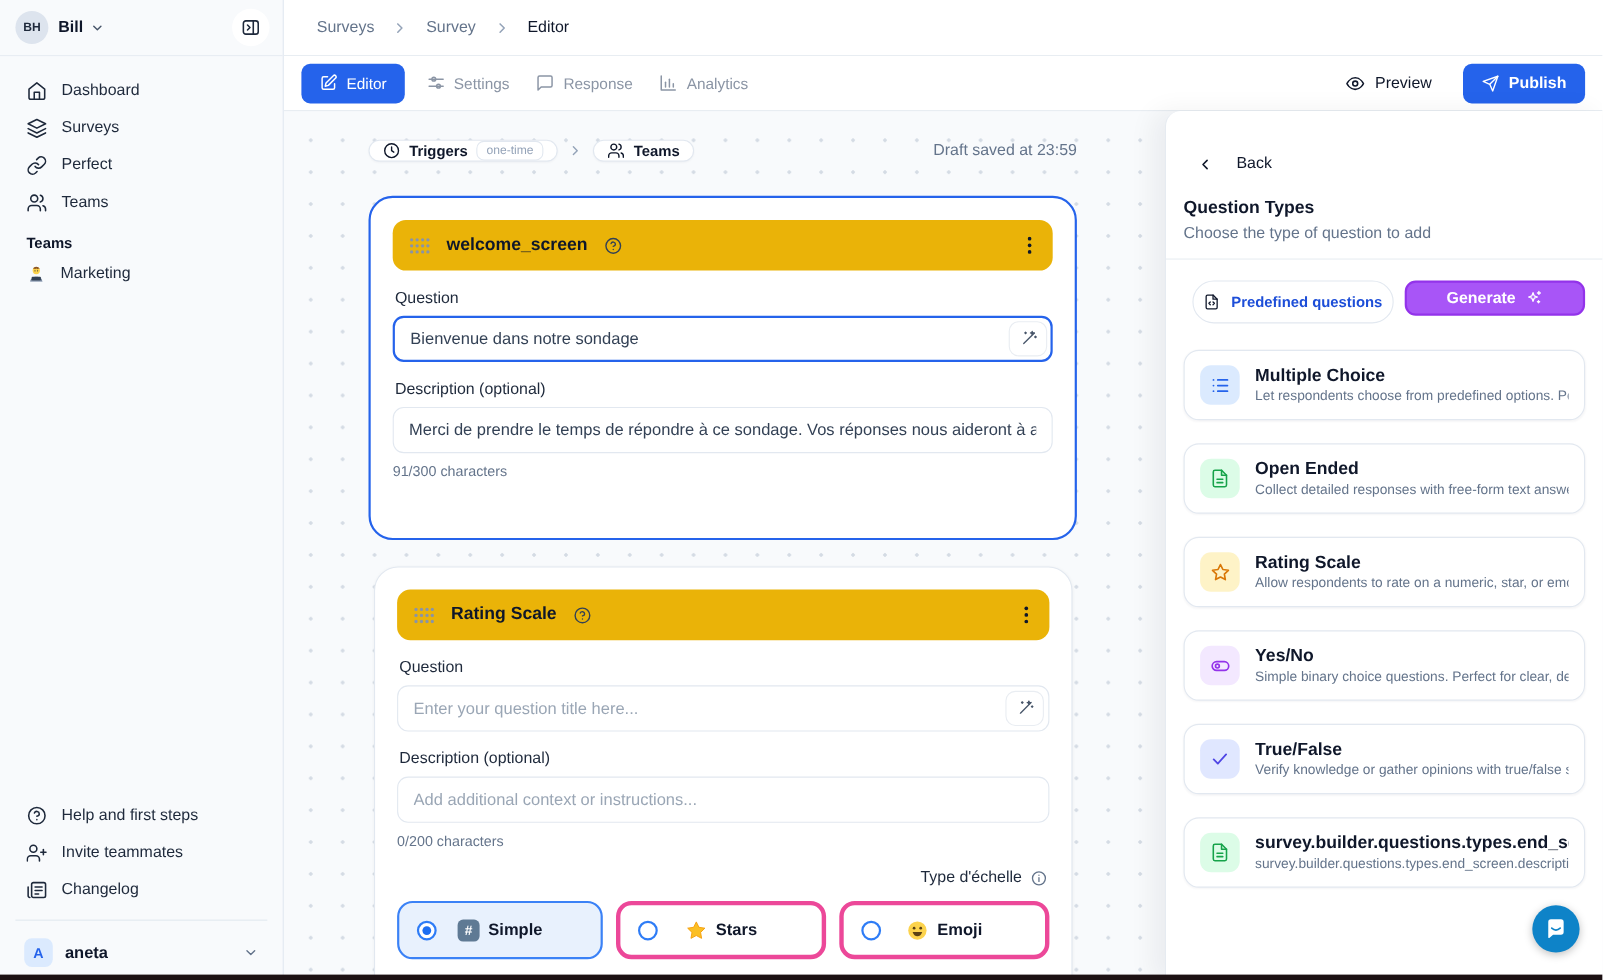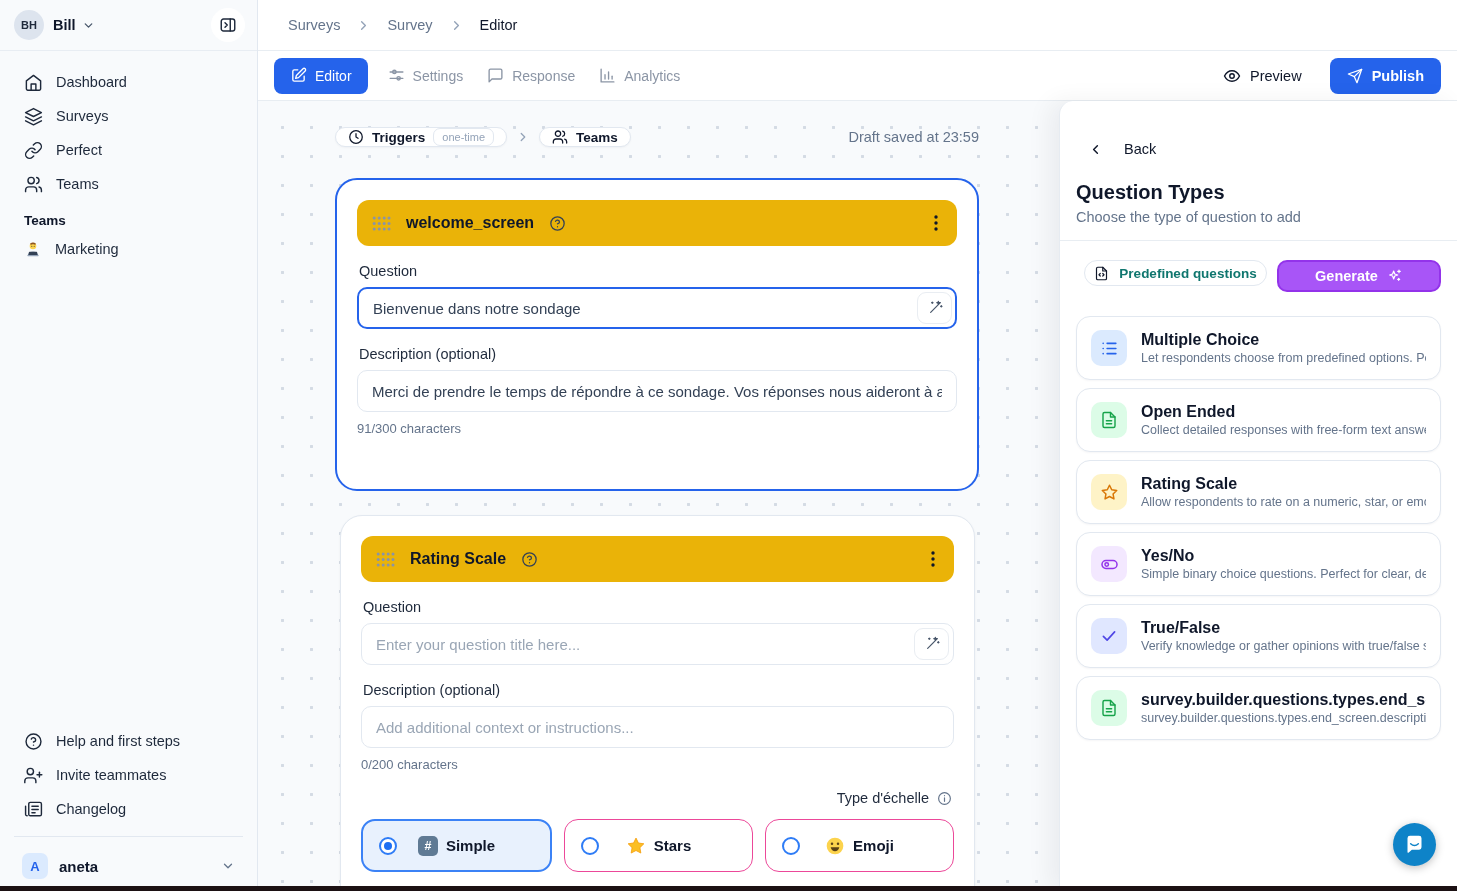--- a/index.html
+++ b/index.html
@@ -59,40 +59,40 @@
   .input-wrap { position:relative; }
   .text-input { width:100%; height:42px; border:1px solid #e2e8f0; border-radius:10px; padding:0 48px 0 14px; font-size:15px; color:#334155; font-family:inherit; background:#fff; outline:none; }
   .text-input.focused { border:2px solid #2563eb; }
   .text-input::placeholder { color:#9aa6b5; }
   .wand-btn { position:absolute; right:5px; top:5px; width:35px; height:32px; background:#fff; border:1px solid #e9edf2; border-radius:9px; display:flex; align-items:center; justify-content:center; cursor:pointer; }
   .char-count { font-size:13px; color:#64748b; margin-top:9px; }
 
   .scale-label-row { display:flex; align-items:center; gap:8px; margin:18px 2px 0;justify-content:flex-end; }
   .scale-label { font-size:14.5px; font-weight:500; color:#1e293b; }
   .scale-row { display:flex; gap:12px; margin-top:13px; }
-  .scale-opt { flex:1; height:53px; border:1px solid #ec4899; border-radius:14px; background:#fff; display:flex; align-items:center; padding:0 16px; cursor:pointer; }
+  .scale-opt { flex:1; height:53px; border:4px solid #ec4899; border-radius:14px; background:#fff; display:flex; align-items:center; padding:0 16px; cursor:pointer; }
   .scale-opt.selected { border:2px solid #3b82f6; background:#e8f1fd; }
   .scale-opt .opt-center { display:flex; align-items:center; gap:8px; margin:0 auto; transform:translateX(-9px); }
   .opt-label { font-size:15px; font-weight:600; color:#0f172a; }
   .radio { width:18px; height:18px; border:2px solid #2e7cf6; border-radius:50%; background:#fff; position:relative; flex:none; }
   .radio.checked::after { content:""; position:absolute; left:3px; top:3px; width:8px; height:8px; border-radius:50%; background:#1d6ef2; }
   .keycap { width:20px; height:20px; border-radius:5px; background:#5f7a94; color:#fff; font-size:12.5px; font-weight:700; display:flex; align-items:center; justify-content:center; }
 
   
   .panel { position:absolute; right:0; top:101px; width:398px; bottom:0; background:#fff; border-left:1px solid #e6ebf1; border-top-left-radius:14px; box-shadow:-10px 0 24px rgba(15,23,42,.06); z-index:4; }
   .back-row { display:flex; align-items:center; gap:21px; margin:40px 16px 0 28px; cursor:pointer; }
   .back-label { font-size:14.5px; font-weight:500; color:#0f172a; }
-  .panel-title { margin:24px 16px 0; font-size:20px; font-weight:700; color:#0f172a; }
+  .panel-title { margin:24px 16px 0; font-size:16px; font-weight:700; color:#0f172a; }
   .panel-sub { margin:5px 16px 0; font-size:14.5px; color:#64748b; }
   .panel-divider { border-top:1px solid #e8edf2; margin-top:15px; }
   .panel-actions { display:flex; gap:10px; margin:19px 16px 0 24px; }
-  .btn-predef { flex:1; height:26px; background:#fff; border:1px solid #e2e8f0; border-radius:999px; display:flex; align-items:center; justify-content:center; gap:10px; font-size:13.5px; font-weight:600; color:#0f766e; font-family:inherit; cursor:pointer; }
+  .btn-predef { flex:1; height:39px; background:#fff; border:1px solid #e2e8f0; border-radius:999px; display:flex; align-items:center; justify-content:center; gap:10px; font-size:13.5px; font-weight:600; color:#1d4ed8; font-family:inherit; cursor:pointer; }
   .btn-generate { width:164px; height:32px; background:#a855f7; border:2px solid #9333ea; border-radius:10px; display:flex; align-items:center; justify-content:center; gap:9px; font-size:14.5px; font-weight:600; color:#fff; font-family:inherit; cursor:pointer; }
   .type-list { margin:24px 16px 0 16px; }
-  .type-card { height:64px; border:1px solid #e2e8f0; border-radius:14px; background:#fff; display:flex; align-items:center; gap:14px; padding:0 14px; margin-bottom:8px; box-shadow:0 1px 2px rgba(15,23,42,.04); cursor:pointer; }
+  .type-card { height:64px; border:1px solid #e2e8f0; border-radius:14px; background:#fff; display:flex; align-items:center; gap:14px; padding:0 14px; margin-bottom:21px; box-shadow:0 1px 2px rgba(15,23,42,.04); cursor:pointer; }
   .type-icon { width:36px; height:36px; border-radius:10px; display:flex; align-items:center; justify-content:center; flex:none; }
   .ti-blue { background:#dbeafe; }
   .ti-green { background:#dcfce7; }
   .ti-amber { background:#fef3c7; }
   .ti-purple { background:#f3e8ff; }
   .ti-indigo { background:#e0e7ff; }
   .type-text { min-width:0; }
   .type-title { font-size:16px; font-weight:600; color:#0f172a; white-space:nowrap; overflow:hidden; }
   .type-desc { font-size:12.5px; color:#64748b; white-space:nowrap; overflow:hidden; margin-top:2px; }
 

